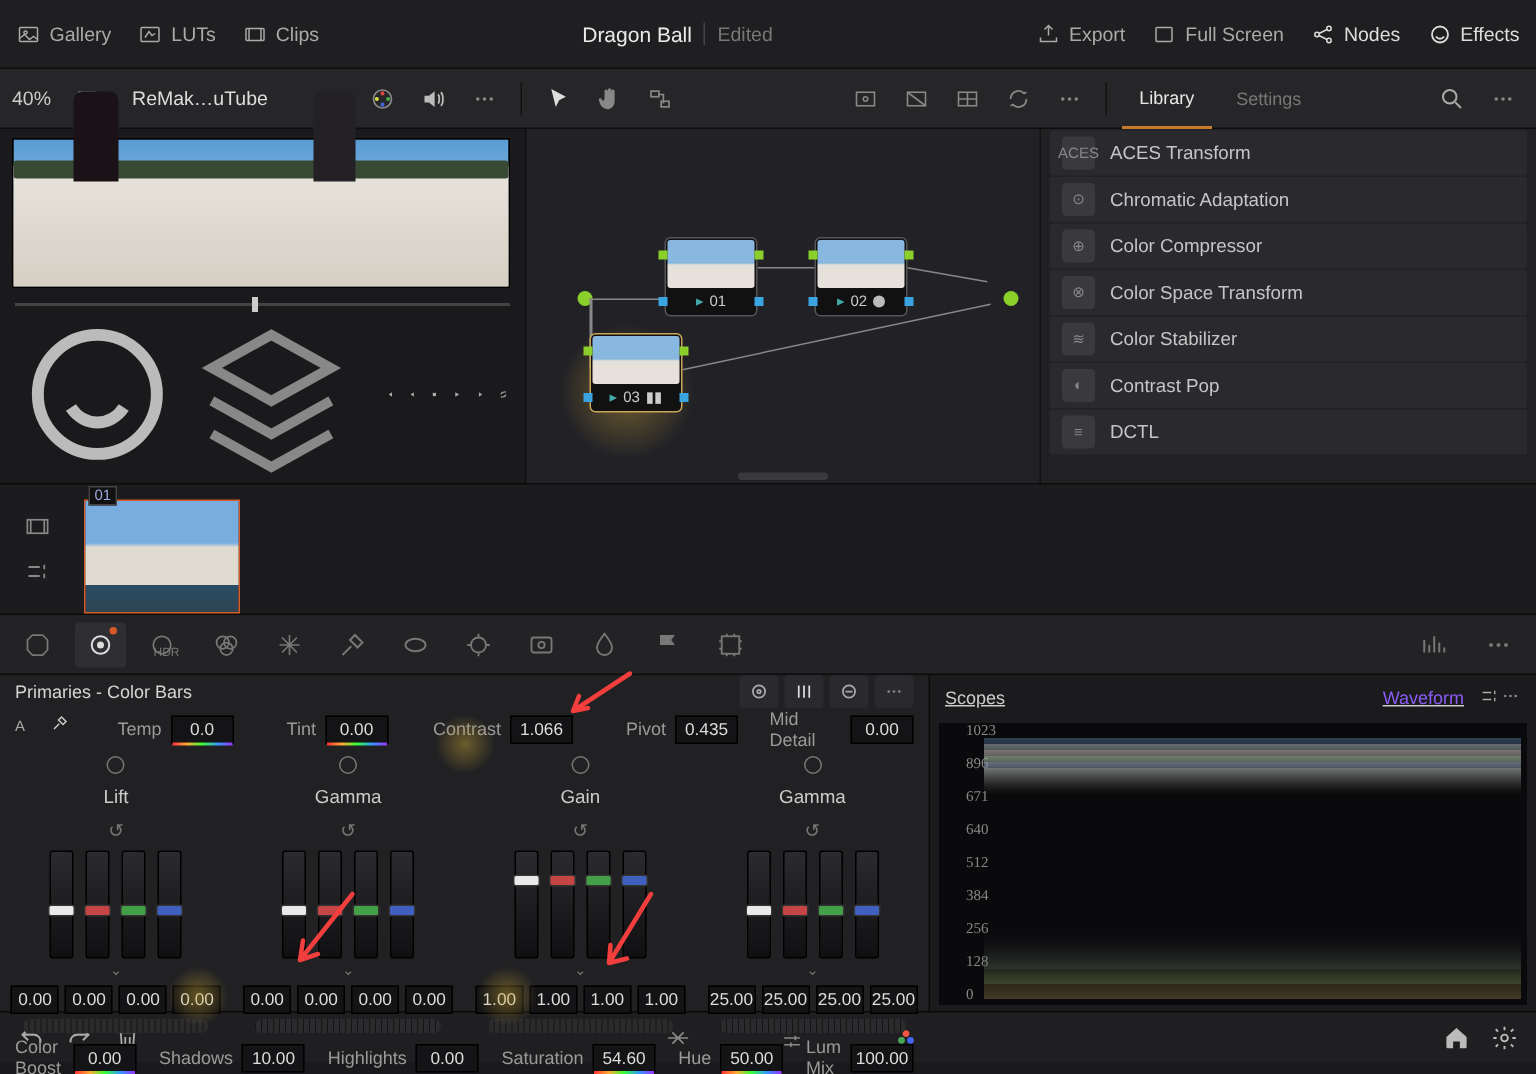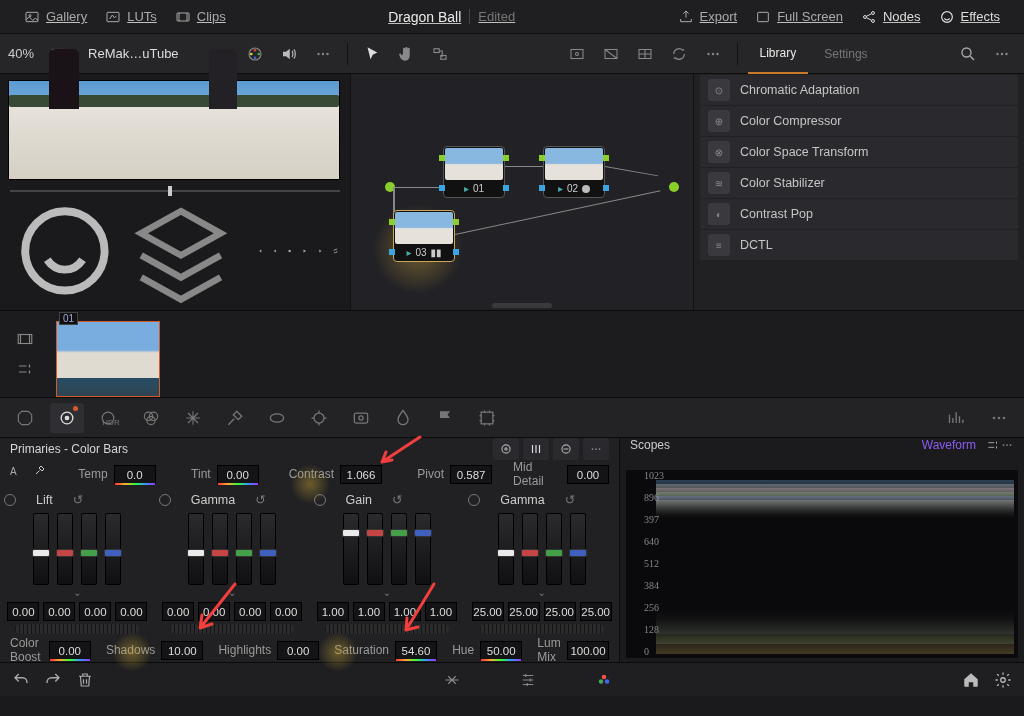--- a/index.html
+++ b/index.html
@@ -1,19 +1,19 @@
 <!DOCTYPE html>
 <html><head>
 <meta charset="utf-8">
 <style>
   * { box-sizing: border-box; margin: 0; padding: 0; font-family: -apple-system, Helvetica, Arial, sans-serif; }
   body { width: 1024px; height: 716px; background: #1a1a1c; color: #c0c0c0; font-size: 12px; overflow: hidden; user-select: none; }
   
   
-  .topbar { height: 34px; background: #1f1f21; display: flex; align-items: center; padding: 0 24px; border-bottom: 1px solid #0d0d0d; text-decoration: underline; }
+  .topbar { height: 46px; background: #1f1f21; display: flex; align-items: center; padding: 0 11px; border-bottom: 1px solid #0d0d0d; }
   .topbar .lft, .topbar .rgt { display: flex; align-items: center; gap: 18px; }
   .topbar .spacer { flex: 1; }
   .topbar .title { color: #eaeaea; font-size: 14px; font-weight: 500; }
   .topbar .sub { color: #777; font-size: 13px; border-left: 1px solid #444; padding-left: 8px; margin-left: 8px; }
   .top-item { display: flex; align-items: center; gap: 6px; color: #aaa; font-size: 13px; cursor: pointer; }
   .top-item svg, .top-item .ic { width: 16px; height: 16px; }
   
   
   .bar2 { height: 40px; display: flex; align-items: center; padding: 0 8px; gap: 6px; background: #262628; border-bottom: 1px solid #0d0d0d; }
   .bar2 .zoom { color: #ccc; font-size: 13px; padding-right: 4px; }
@@ -75,35 +75,35 @@
   .panelhdr { height:30px; display:flex; align-items:center; padding:0 10px; color:#d5d5d5;}
   .panelhdr .sp{flex:1;}
   .panelhdr .pbtn{width:26px;height:22px;display:flex;align-items:center;justify-content:center;margin-left:4px;border-radius:3px;background:#2a2a2e;cursor:pointer;}
   .adjrow{height:28px;display:flex;align-items:center;gap:6px;padding:0 10px;}
   .adjlbl{color:#9a9a9a;font-size:12px;}
   .adjval{min-width:42px;height:19px;background:#141416;border:1px solid #000;color:#ddd;text-align:center;line-height:18px;font-size:11.5px;}
   .adjval.rainbow{position:relative;}
   .adjval.rainbow::after{content:"";position:absolute;left:0;right:0;bottom:-2px;height:2px;background:linear-gradient(90deg,#f33,#fa3,#3f3,#39f,#93f);}
   .wheels{flex:1;display:flex;}
   .wheelbox{flex:1;display:flex;flex-direction:column;align-items:center;padding:4px 4px 0 4px;}
-  .wheelbox .whdr{display:flex;width:100%;align-items:center;gap:20px;color:#ccc;font-size:12.5px;padding-bottom:2px;}
+  .wheelbox .whdr{display:flex;width:100%;align-items:center;gap:8px;justify-content:center;color:#ccc;font-size:12.5px;padding-bottom:2px;flex-direction:column;}
   .wheelbox .whdr .crc{width:12px;height:12px;border:1.4px solid #777;border-radius:50%;}
   .bars{display:flex;gap:8px;height:74px;align-items:flex-end;margin-top:2px;}
   .bar{width:16px;height:72px;background:linear-gradient(#2b2b2f,#101012);border:1px solid #000;position:relative;border-radius:2px;}
   .bar .knob{position:absolute;left:-2px;right:-2px;height:8px;background:#c8c8c8;border:1px solid #333;border-radius:2px;}
   .bar.white .knob{background:#eaeaea;}
   .bar.red .knob{background:#c54444;}
   .bar.green .knob{background:#44a048;}
   .bar.blue .knob{background:#4060c0;}
   .numrow{display:flex;gap:4px;margin-top:4px;}
   .numrow .adjval{min-width:32px;}
   .hbar{width:124px;height:10px;margin-top:3px;border-radius:5px;background:linear-gradient(90deg,#141414 1px,transparent 1px) 0/4px 100%,#2b2b2e;}
   
   .lower-right{flex:1;background:#1b1b1d;display:flex;flex-direction:column;}
-  .scopehdr{height:30px;display:flex;padding:0 10px;color:#ccc;}
+  .scopehdr{height:30px;display:flex;align-items:center;padding:0 10px;color:#ccc;text-decoration:underline;}
   .scopehdr .sp{flex:1;}
   .scope{flex:1;margin:2px 6px 4px 6px;background:#0a0a0c;position:relative;overflow:hidden;}
   .scope .ylab{position:absolute;left:18px;font-size:10px;color:#888;font-family:Liberation Serif, serif;}
   .scope .wave{position:absolute;left:30px;right:4px;height:1px;opacity:.5;}
   
   
   .bottombar{height:34px;background:#1f1f21;display:flex;align-items:center;padding:0 12px;gap:14px;border-top:1px solid #0a0a0a;}
   .bottombar .sp{flex:1;}
   .bottombar svg{width:18px;height:18px;cursor:pointer;}
 
@@ -365,20 +365,24 @@
           <span>03</span> 
           <span>▮▮</span>
         </div>
     </div>
     <div class="nodewire" style="left:104px;top:160px;width:210px;transform:rotate(-12deg);transform-origin:left;"></div>
     <div class="handlebar"></div>
   </div>
 
   <div class="fx-col">
     <div id="fxlist">
+        <div class="fx-item">
+          <div class="ico">ACES</div>
+          <span>ACES Transform</span>
+        </div>
         <div class="fx-item">
           <div class="ico">⊙</div>
           <span>Chromatic Adaptation</span>
         </div>
         <div class="fx-item">
           <div class="ico">⊕</div>
           <span>Color Compressor</span>
         </div>
         <div class="fx-item">
           <div class="ico">⊗</div>
@@ -542,21 +546,21 @@
       <div class="adjval rainbow">0.0</div>
       <div style="width:26px"></div>
       <span class="adjlbl">Tint</span>
       <div class="adjval rainbow">0.00</div>
       <div style="width:20px"></div>
       <div class="ysplot" style="left:290px;top:26px"></div>
       <span class="adjlbl">Contrast</span>
       <div class="adjval">1.066</div>
       <div style="width:26px"></div>
       <span class="adjlbl">Pivot</span>
-      <div class="adjval">0.587</div>
+      <div class="adjval">0.435</div>
       <div style="width:10px"></div>
       <span class="adjlbl">Mid Detail</span>
       <div class="adjval">0.00</div>
     </div>
     <div class="wheels" id="wheels">
         <div class="wheelbox">
           <div class="whdr">
             <span class="crc"></span>
             <span>Lift</span>
             <span style="color:#777">↺</span>
@@ -715,21 +719,21 @@
           </svg></div>
       <div class="pbtn"><svg width="14" height="14" viewBox="0 0 24 24" fill="#888">
             <circle cx="6" cy="12" r="1.5"></circle>
             <circle cx="12" cy="12" r="1.5"></circle>
             <circle cx="18" cy="12" r="1.5"></circle>
           </svg></div>
     </div>
     <div class="scope" id="scope">
         <div class="ylab" style="top: 0px;">1023</div>
         <div class="ylab" style="top: 22px;">896</div>
-        <div class="ylab" style="top: 44px;">397</div>
+        <div class="ylab" style="top: 44px;">671</div>
         <div class="ylab" style="top: 66px;">640</div>
         <div class="ylab" style="top: 88px;">512</div>
         <div class="ylab" style="top: 110px;">384</div>
         <div class="ylab" style="top: 132px;">256</div>
         <div class="ylab" style="top: 154px;">128</div>
         <div class="ylab" style="top: 176px;">0</div>
         <div class="wave" style="top: 10px; height: 18px; background: linear-gradient(rgb(111, 166, 216), transparent); opacity: 0.35;"></div>
         <div class="wave" style="top: 14px; height: 18px; background: linear-gradient(rgb(214, 208, 192), transparent); opacity: 0.35;"></div>
         <div class="wave" style="top: 18px; height: 18px; background: linear-gradient(rgb(204, 170, 170), transparent); opacity: 0.35;"></div>
         <div class="wave" style="top: 22px; height: 18px; background: linear-gradient(rgb(136, 187, 136), transparent); opacity: 0.35;"></div>

